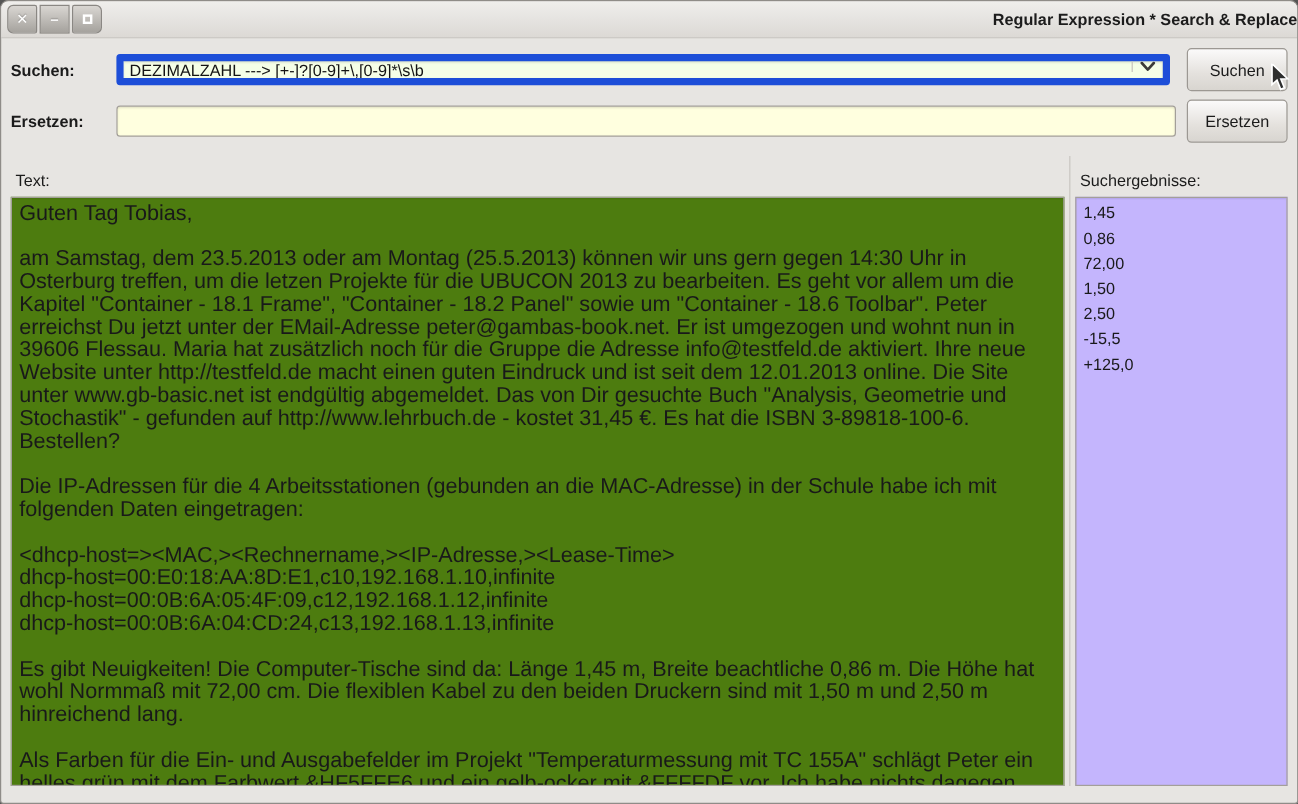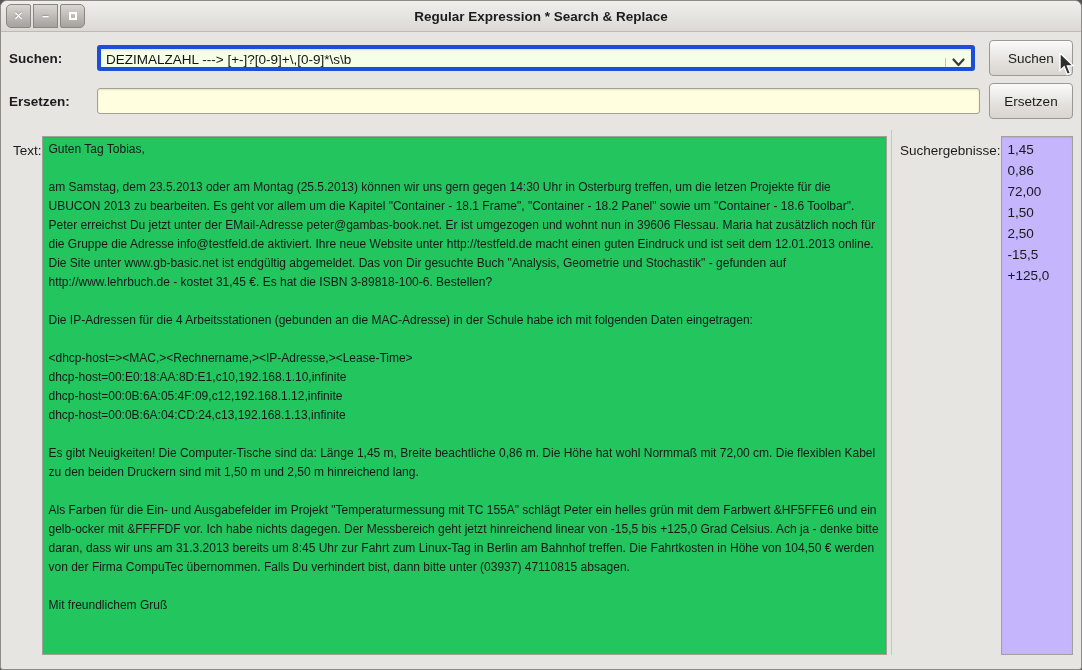--- a/index.html
+++ b/index.html
@@ -40,34 +40,34 @@
     display: flex; align-items: center; justify-content: center;
     cursor: default;
     text-shadow: 0 -1px 1px rgba(0,0,0,0.25);
   }
   .win-btn:first-child { border-radius: 5px 2px 2px 5px; }
   .win-btn:last-child { border-radius: 2px 5px 5px 2px; }
   .win-btn .sq {
     width: 8px; height: 8px; border: 2px solid #fff; display: inline-block;
   }
   .title-text {
-    width: 100%; text-align: center;
+    width: 100%; text-align: right;
     font-size: 13.5px; font-weight: bold; color: #1c1c1c;
   }
   
   .toolbar { padding: 8px 8px 4px 8px; }
   .tb-row { display: flex; align-items: center; margin-bottom: 7px; }
   .tb-label {
     width: 88px; flex: 0 0 88px;
     font-size: 13.5px; color: #1b1b1b; font-weight: bold;
   }
   .combo {
     flex: 1; height: 26px;
-    display: flex; align-items: flex-end;
-    border: 4px solid #1d4ed8;
+    display: flex; align-items: flex-start;
+    border: 6px solid #1d4ed8;
     border-radius: 3px;
     background: #F5FEE7;
     box-shadow: inset 0 1px 2px rgba(0,0,0,0.12);
     margin-right: 14px;
     overflow: hidden;
   }
   .combo input {
     flex: 1; border: none; outline: none; background: transparent;
     font-family: "Liberation Sans", "DejaVu Sans", sans-serif;
     font-size: 13.5px; color: #141414; padding: 0 5px;
@@ -97,45 +97,45 @@
     font-size: 13.5px; color: #1b1b1b;
     cursor: default;
   }
   
   .content {
     flex: 1;
     display: flex;
     padding: 6px 8px 14px 8px;
     min-height: 0;
   }
-  .pane { display: flex; flex-direction: row; min-height: 0; }
+  .pane { display: flex; flex-direction: column; min-height: 0; }
   .pane-left { flex: 1 1 auto; }
   .pane-right { flex: 0 0 177px; width: 177px; justify-content: center; }
   .splitter {
     flex: 0 0 9px; width: 9px;
     position: relative;
   }
   .splitter::after {
     content: ""; position: absolute; left: 4px; top: -6px; bottom: 0;
     width: 1px; background: #c9c6c1;
   }
   .pane-label {
     height: 28px; flex: 0 0 28px;
     font-size: 13.5px; color: #1b1b1b;
     display: flex; align-items: center;
     padding-left: 4px;
   }
   .text-panel {
     flex: 1;
-    background: #22c55e;
+    background: #4d7c0f;
     border: 1px solid #a39f99;
     box-shadow: inset 0 1px 1px rgba(0,0,0,0.08);
     padding: 3px 6px;
     overflow: hidden;
-    font-size: 12px; line-height: 19px; color: #19191a;
+    font-size: 18px; line-height: 19px; color: #19191a;
   }
   .text-line { min-height: 19px; white-space: pre-wrap; word-wrap: break-word; }
   .results-panel {
     flex: 1;
     background: #c4b5fd;
     border: 1px solid #a39f99;
     box-shadow: inset 0 1px 1px rgba(0,0,0,0.08);
     padding: 2px 4px;
     overflow: hidden;
     font-size: 13.5px; line-height: 21px; color: #19191a;

